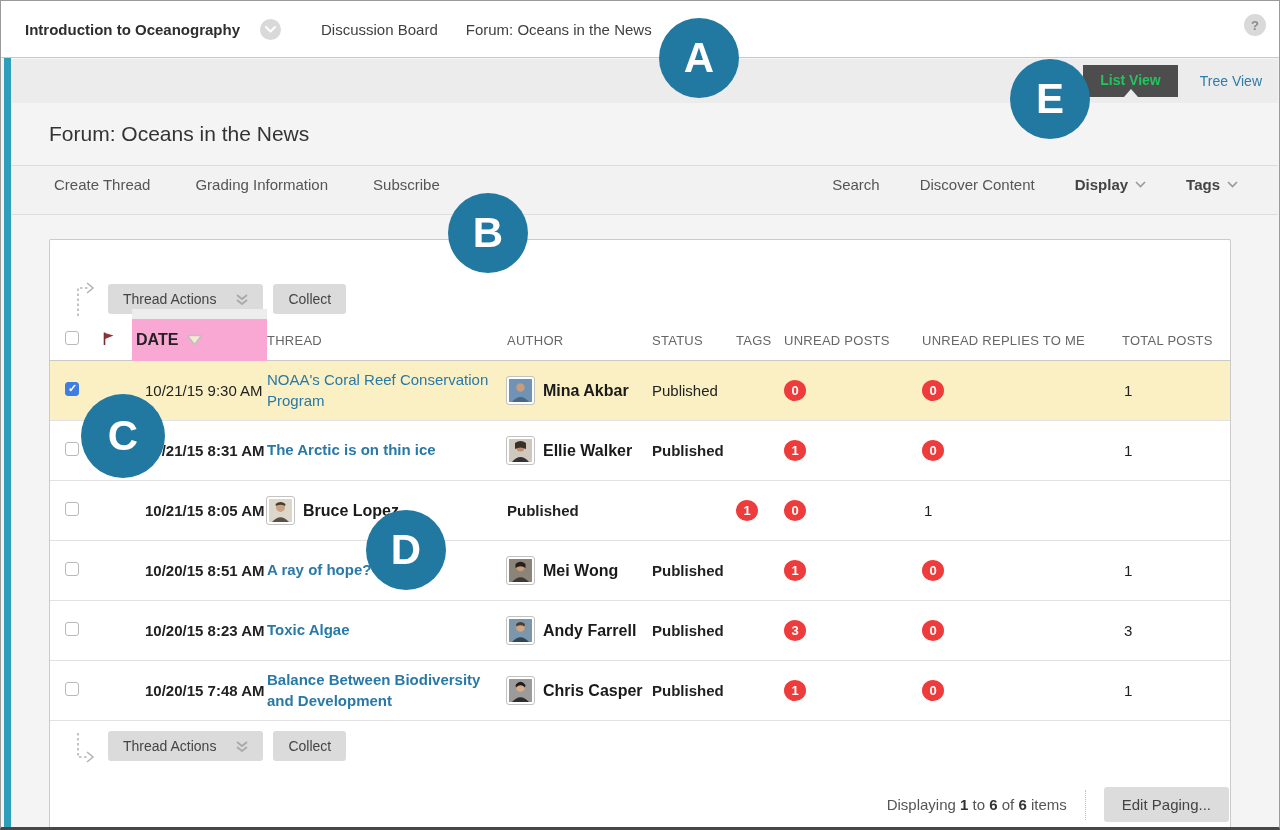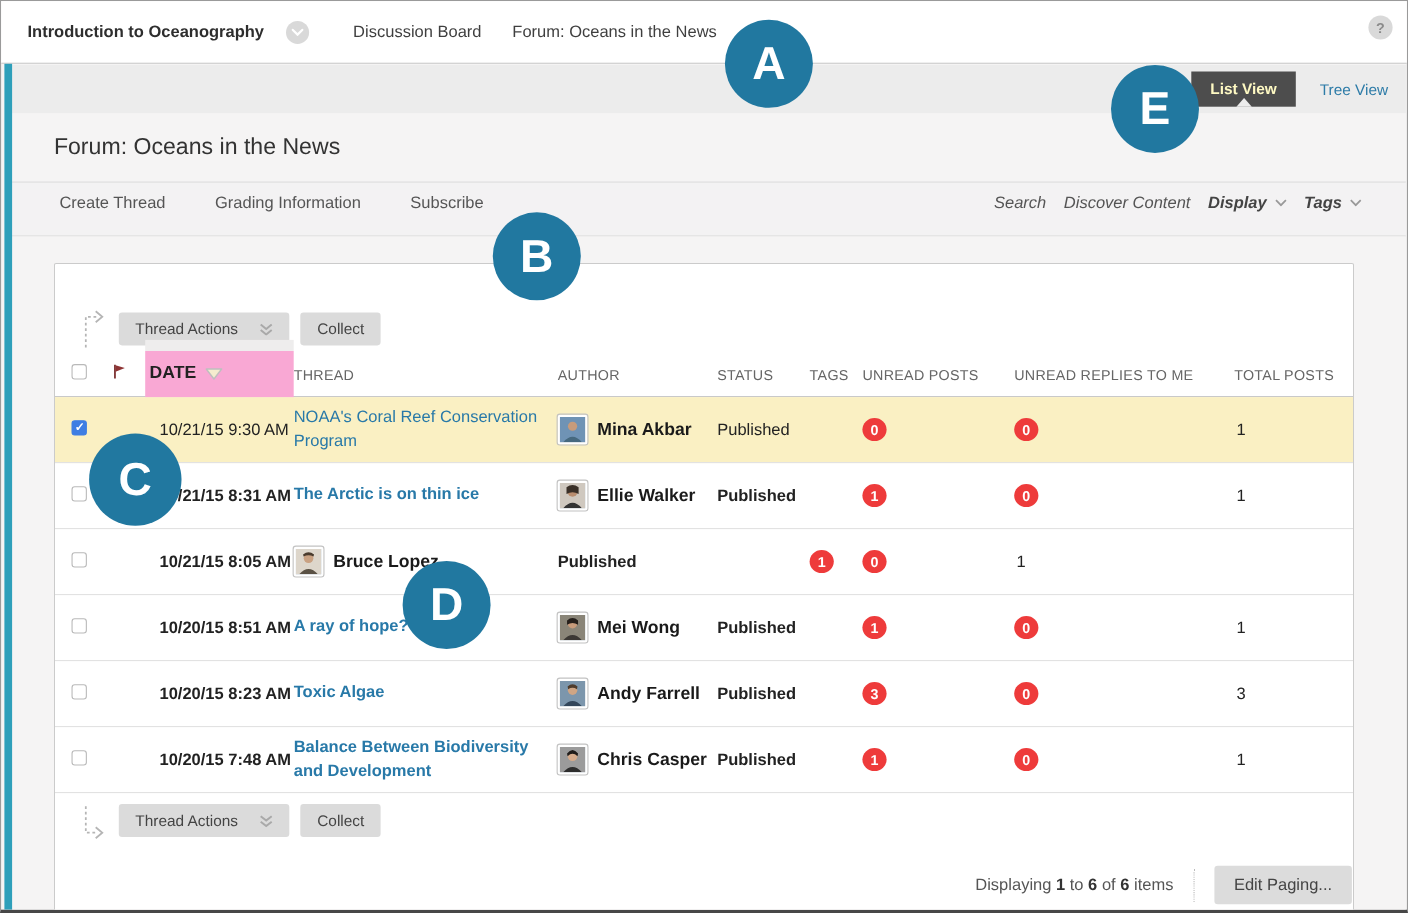--- a/index.html
+++ b/index.html
@@ -34,39 +34,39 @@
   .accent-bar { position:absolute; left:3px; top:57px; bottom:0; width:7px; background:#2e9fba; z-index:3; }
 
   
   .content-area { position:absolute; left:10px; top:58px; right:1px; bottom:0; display:flex; flex-direction:column; }
 
   .view-strip {
     height:44px; background:#ececec; display:flex; align-items:center;
     justify-content:flex-end; padding-right:16px;
   }
   .listview-btn {
-    position:relative; background:#4d4d4d; color:#fef9c3; font-size:14px; font-weight:bold;
+    position:relative; background:#4d4d4d; color:#22c55e; font-size:14px; font-weight:bold;
     padding:7px 17px 9px; cursor:pointer;
   }
   .listview-btn::after {
     content:""; position:absolute; bottom:0; left:50%; margin-left:-7px;
     border-left:7px solid transparent; border-right:7px solid transparent;
     border-bottom:8px solid #ececec;
   }
   .treeview-link { color:#2e7ca8; font-size:14px; margin-left:22px; cursor:pointer; }
 
   .title-area { height:62px; background:#f5f4f4; display:flex; align-items:center; padding-left:38px; }
   .page-title { font-size:21px; font-weight:normal; color:#333; }
 
   .action-bar {
     height:50px; background:#f3f2f3; border-top:1px solid #ddd; border-bottom:1px solid #ddd;
     display:flex; align-items:center; padding:0 40px 12px 43px; flex-shrink:0;
   }
   .action-left { display:flex; gap:45px; }
-  .action-right { margin-left:auto; display:flex; gap:16px; align-items:center;font-style:italic; }
+  .action-right { margin-left:auto; display:flex; gap:40px; align-items:center; }
   .action-item { font-size:15px; color:#555; cursor:pointer; }
   .action-item.strong { font-weight:bold; color:#444; display:flex; align-items:center; gap:7px; }
 
   .main-bg { flex:1; background:#f5f4f4; overflow:hidden; }
 
   
   .panel {
     margin:24px 47px 0 38px; background:#fff;
     border:1px solid #cbcbcb; border-bottom:none; border-radius:2px;
     min-height:570px; padding-bottom:10px;

